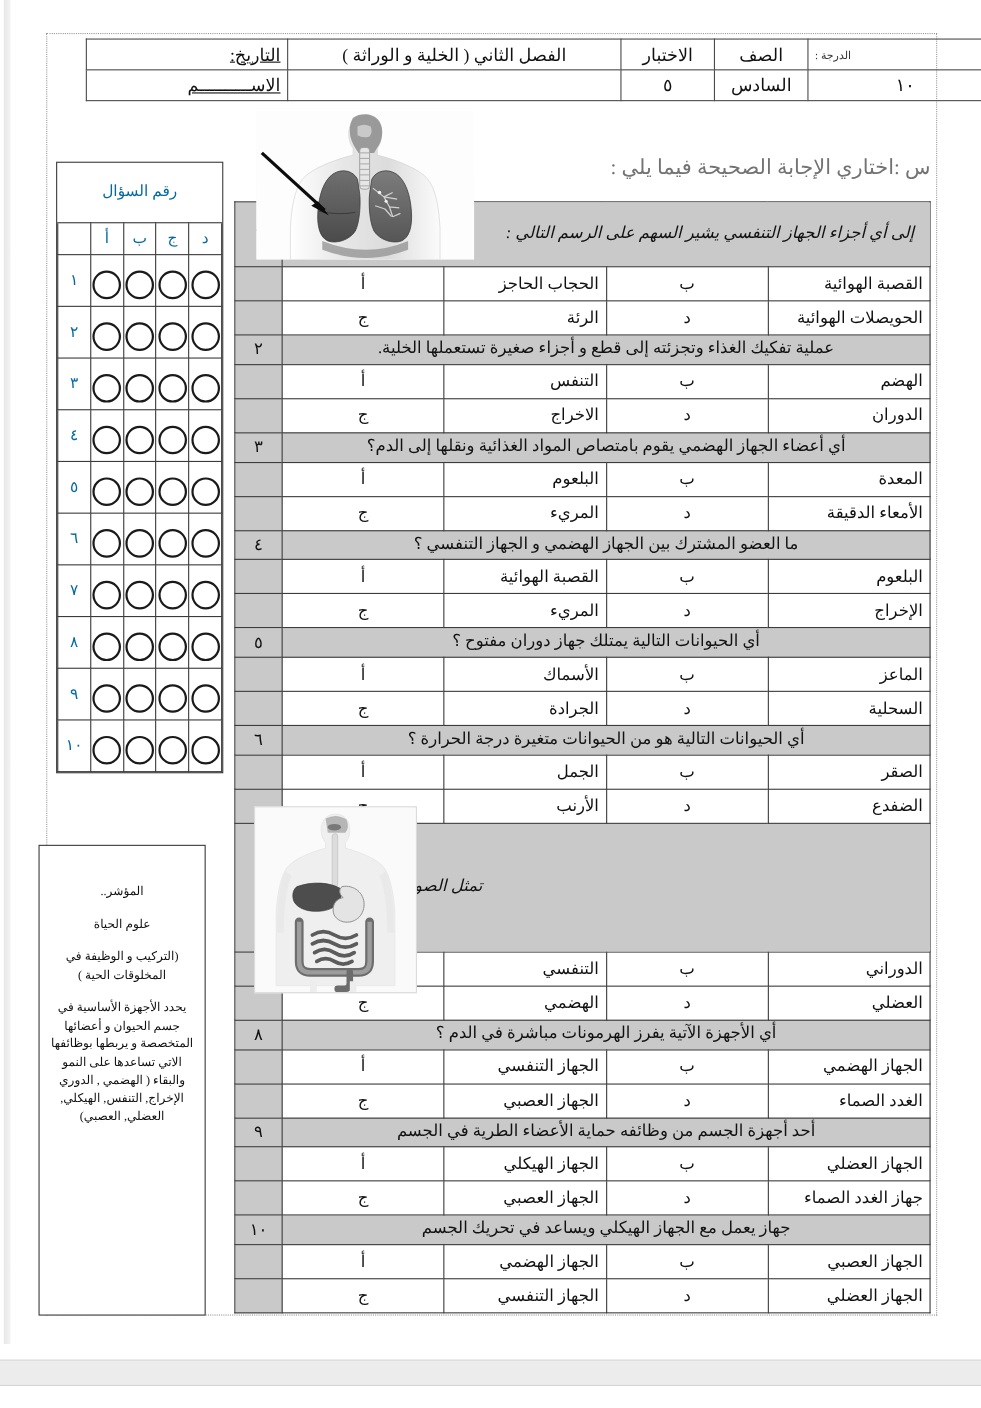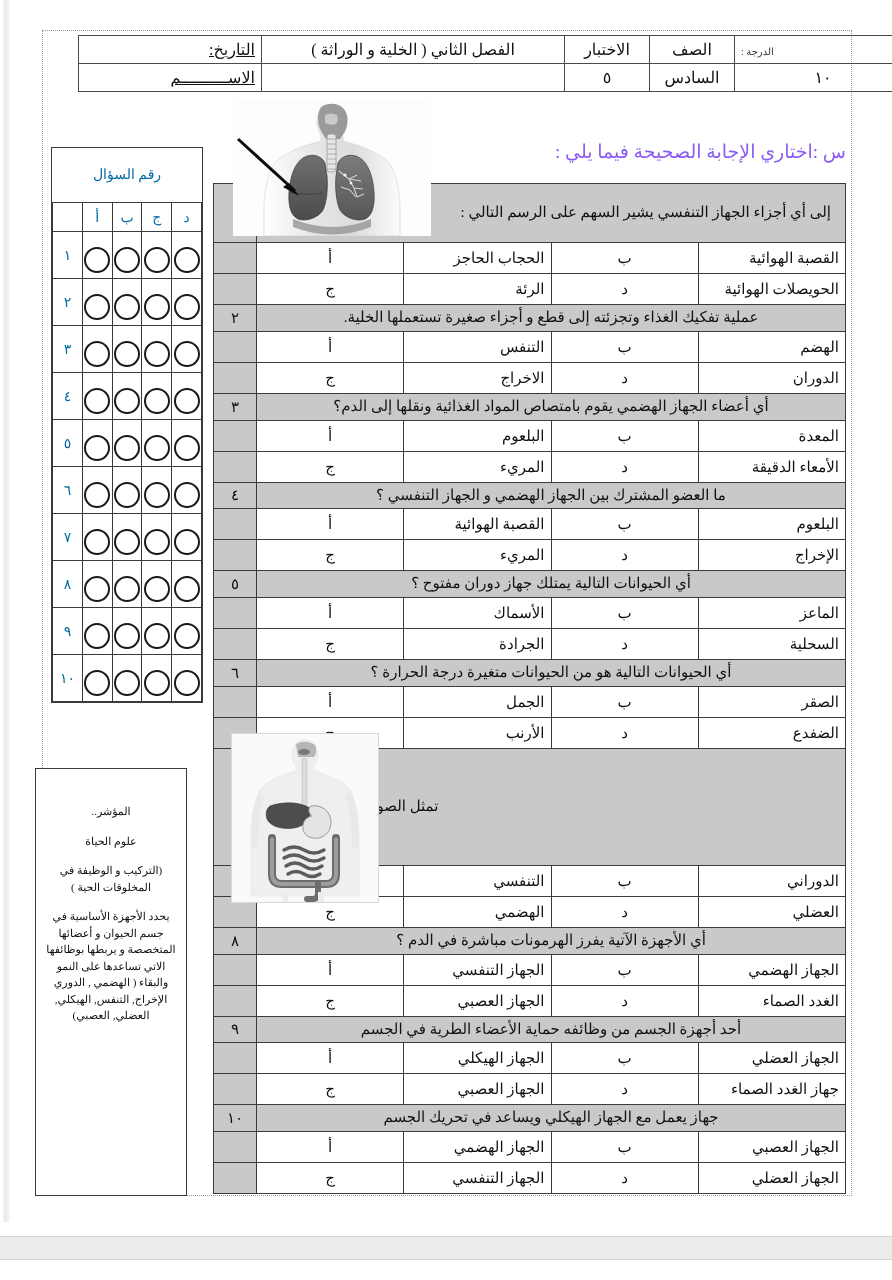--- a/index.html
+++ b/index.html
@@ -92,21 +92,21 @@
   }
   #indicator-box p{
     margin:0 0 13px 0;
     font-size:11px;line-height:1.5;color:#111;
     font-family:"Liberation Serif","DejaVu Serif",serif;
   }
 
   
   #instruction{
     position:absolute;right:46px;top:140px;width:420px;
-    text-align:right;font-size:19px;color:#8b5cf6;
+    text-align:right;font-size:19px;color:#737373;
     direction:rtl;
   }
 
   
   #q-wrap{
     position:absolute;left:213px;top:183px;width:633px;
   }
   #q-table{border-collapse:collapse;width:633px;table-layout:fixed;}
   #q-table td{
     border:1px solid #3b3b3b;
@@ -122,21 +122,21 @@
     background:#c9c9c9;text-align:center;font-size:15px;
     line-height:1.45;padding:4px 8px;
   }
   td.lbl{width:34px;text-align:center;background:#fff;font-size:15px;}
   td.opt{background:#fff;text-align:right;font-size:15px;}
   td.opt-a{width:240px;}
   td.opt-b{width:255px;}
   tr.optrow td{height:26px;}
 
   
-  .qcell-with-img{position:relative;}
+  .qcell-with-img{position:relative;font-style:italic;}
 
   
   #fig-respiratory{
     position:absolute;left:233px;top:101px;width:198px;height:135px;
     background:linear-gradient(180deg,#fdfdfd 0%,#f7f7f7 100%);
     overflow:hidden;z-index:6;border:0;
   }
   #fig-digestive{
     position:absolute;left:231px;top:733px;width:146px;height:168px;
     background:#fbfbfb;border:1px solid #d8d8d8;

